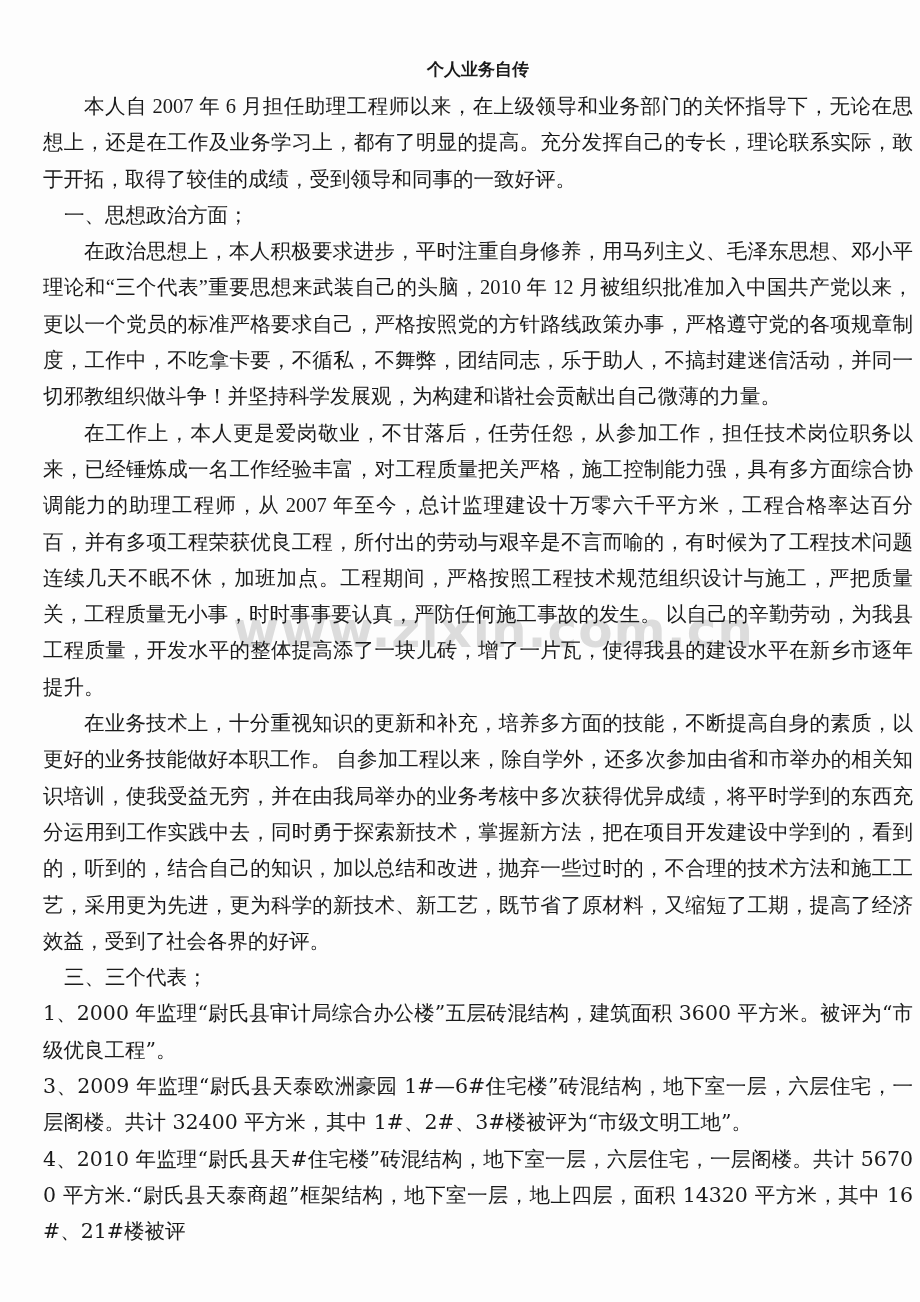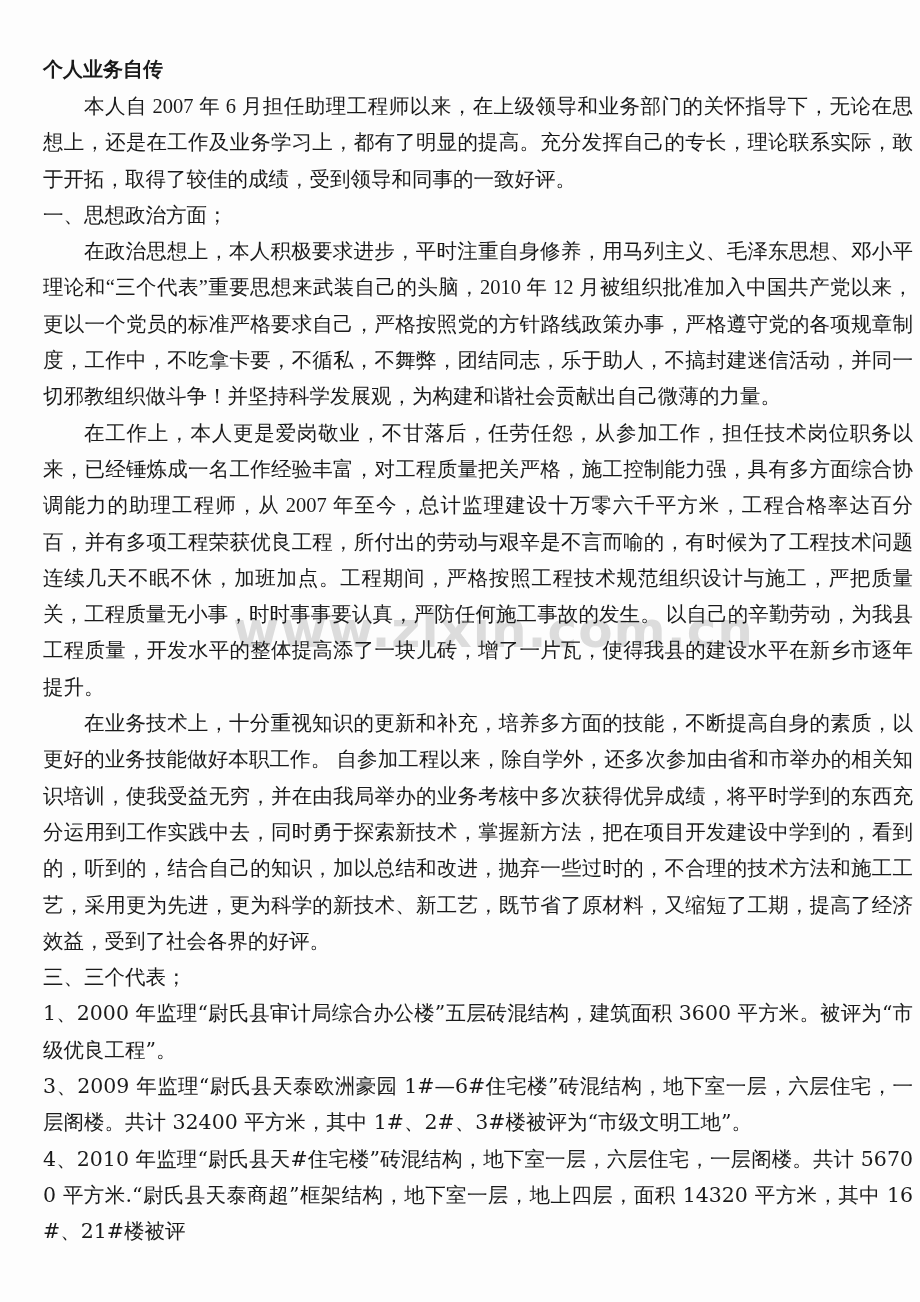--- a/index.html
+++ b/index.html
@@ -31,39 +31,40 @@
   }
   .content {
     position: absolute;
     left: 43px;
     top: 50px;
     width: 870px;
     z-index: 1;
   }
   .doc-title {
     margin: 0;
-    font-size: 20px;
+    font-size: 17px;
     font-weight: bold;
-    text-align: left;
+    text-align: center;
     line-height: 38px;
   }
   .content p {
     margin: 0;
     font-size: 20.5px;
     line-height: 36.3px;
     text-align: justify;
     text-justify: inter-ideograph;
     word-break: break-all;
   }
   .content p.indent {
     text-indent: 2em;
     font-family: Liberation Serif, serif;
   }
   .content p.heading {
     text-align: left;
+    margin-left: 21px;
   }
 </style>
 </head>
 <body>
 
 <div class="page" style="background: rgb(253, 253, 253); color: rgb(26, 26, 26);">
   <div class="watermark" style="color: rgb(220, 220, 220); text-align: right;">www.zlxin.com.cn</div>
   <div class="content">
     <h1 class="doc-title">个人业务自传</h1>
     <div>

